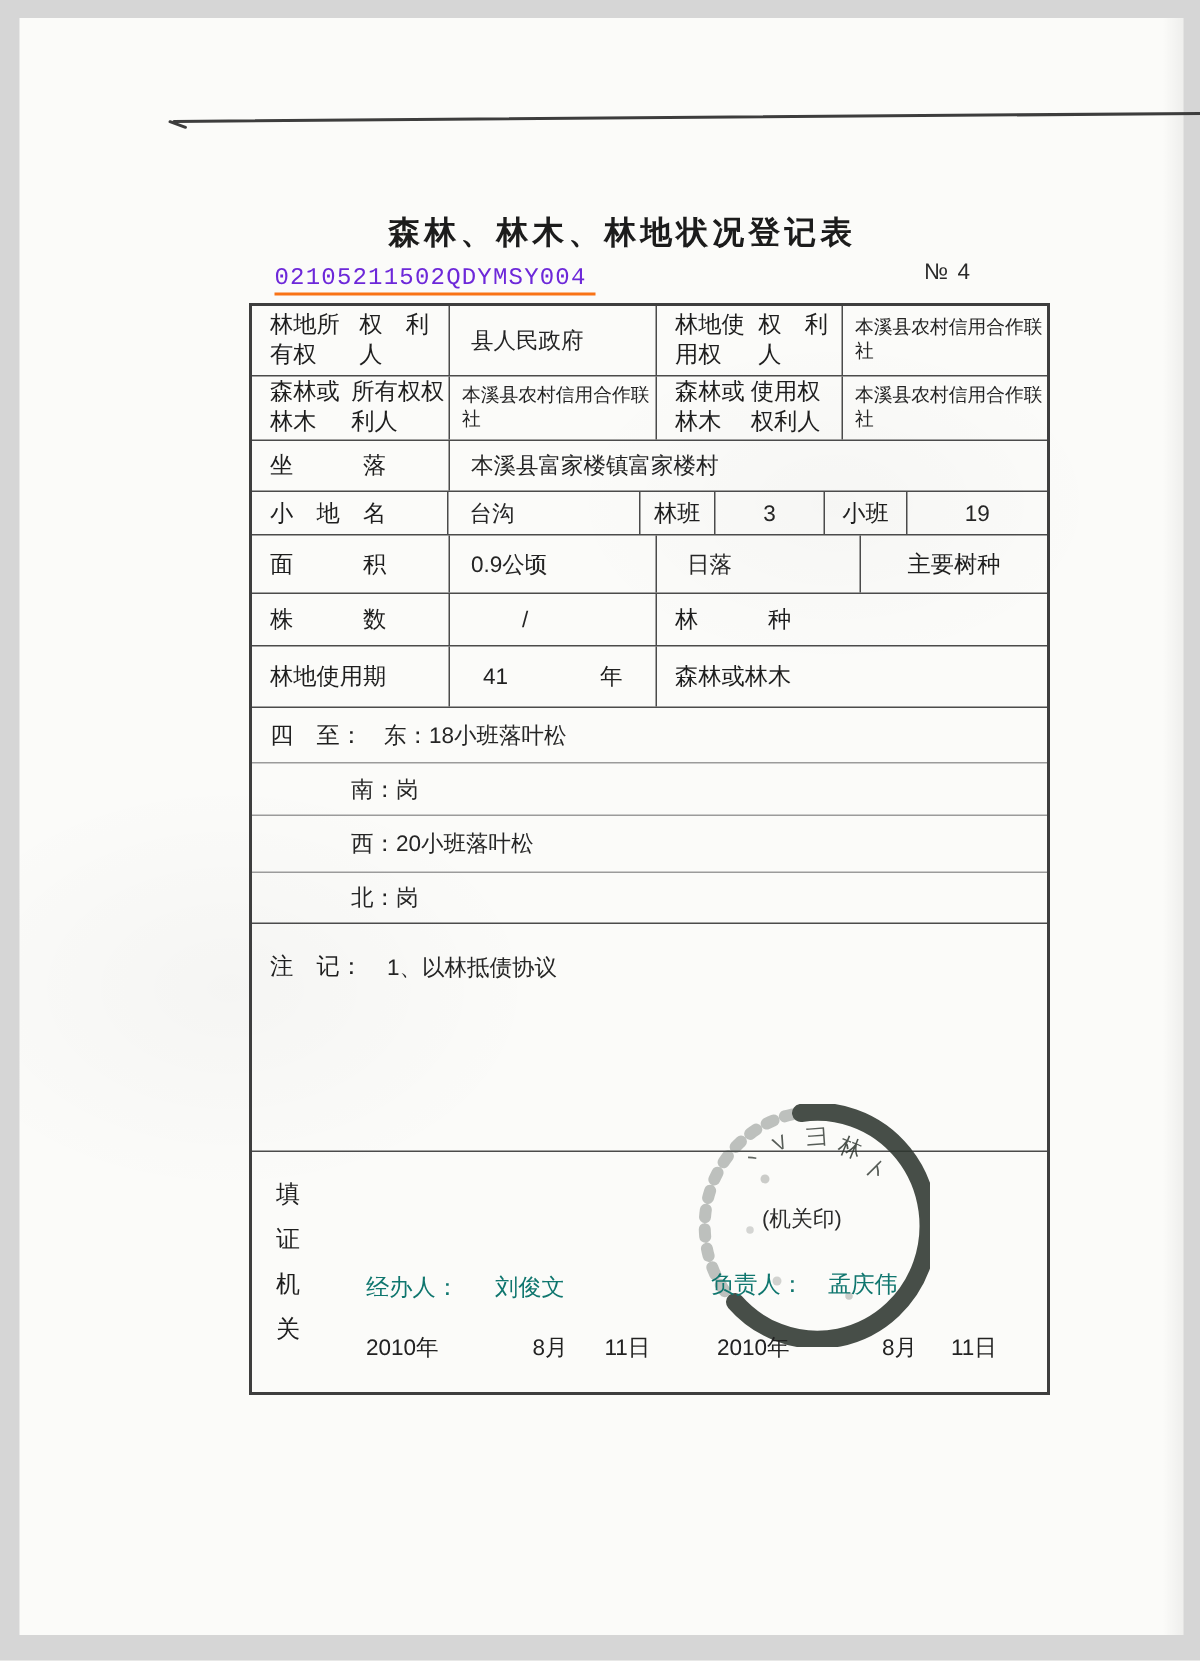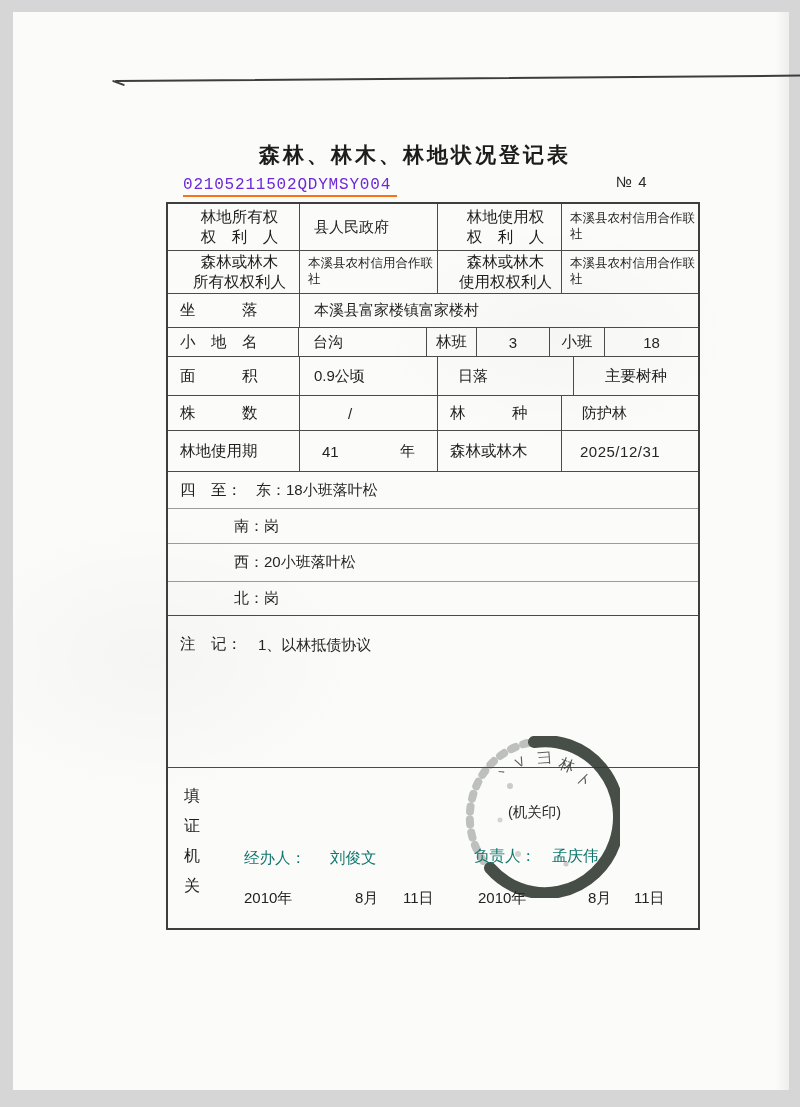--- a/index.html
+++ b/index.html
@@ -71,21 +71,21 @@
   .tr { display: flex; border-bottom: 1px solid #4b4b4b; }
   .tr.lt { border-bottom: 1px solid #9b9b9b; }
   .tr:last-child { border-bottom: none; }
   .td {
     display: flex; align-items: center;
     border-right: 1px solid #4b4b4b;
     overflow: hidden;
   }
   .td:last-child { border-right: none; }
   .lbl { font-size: 15.5px; color: #1e1e1e; padding-left: 12px; }
-  .lbl2 { display: flex; flex-direction: column; justify-content: center; line-height: 1.3; }
+  .lbl2 { display: flex; flex-direction: row; justify-content: center; line-height: 1.3; }
   .val { font-size: 15px; color: #252525; padding-left: 14px; }
   .val-sm { font-size: 12.5px; line-height: 1.25; padding: 2px 2px 2px 8px; color: #252525; }
   .ctr { justify-content: center; padding-left: 0; }
   .w132 { width: 132px; flex: none; }
   .w138 { width: 138px; flex: none; }
   .w124 { width: 124px; flex: none; }
   .grow { flex: 1; }
   .wD1 { width: 131px; flex: none; }
   .wD2 { width: 128px; flex: none; }
   .wD3 { width: 50px;  flex: none; }
@@ -170,21 +170,21 @@
     <div class="td wD3 lbl ctr" style="padding-left:0">
       <span>林班</span>
     </div>
     <div class="td wD4 val ctr">
       <span>3</span>
     </div>
     <div class="td wD5 lbl ctr" style="padding-left:0">
       <span>小班</span>
     </div>
     <div class="td grow val ctr">
-      <span>18</span>
+      <span>19</span>
     </div>
   </div>
 
   <div class="tr" style="height:39px">
     <div class="td w132 lbl">
       <span>面　　　积</span>
     </div>
     <div class="td w138 val">
       <span>0.9公顷</span>
     </div>
@@ -198,41 +198,35 @@
 
   <div class="tr" style="height:35px">
     <div class="td w132 lbl">
       <span>株　　　数</span>
     </div>
     <div class="td w138 val" style="padding-left:48px">
       <span>/</span>
     </div>
     <div class="td w124 lbl">
       <span>林　　　种</span>
-    </div>
-    <div class="td grow val" style="padding-left:20px">
-      <span>防护林</span>
     </div>
   </div>
 
   <div class="tr" style="height:41px">
     <div class="td w132 lbl">
       <span>林地使用期</span>
     </div>
     <div class="td w138">
       <span class="term-val">
         <span>41</span>
         <span>年</span>
       </span>
     </div>
     <div class="td w124 lbl">
       <span>森林或林木</span>
-    </div>
-    <div class="td grow val" style="padding-left:18px;letter-spacing:0.5px">
-      <span>2025/12/31</span>
     </div>
   </div>
 
   <div class="tr lt" style="height:37px">
     <div class="td grow" style="border-right:none">
       <span class="lbl">四　至：</span>
       <span class="bounds-text" style="margin-left:14px">东：18小班落叶松</span>
     </div>
   </div>
   <div class="tr lt" style="height:35px">

